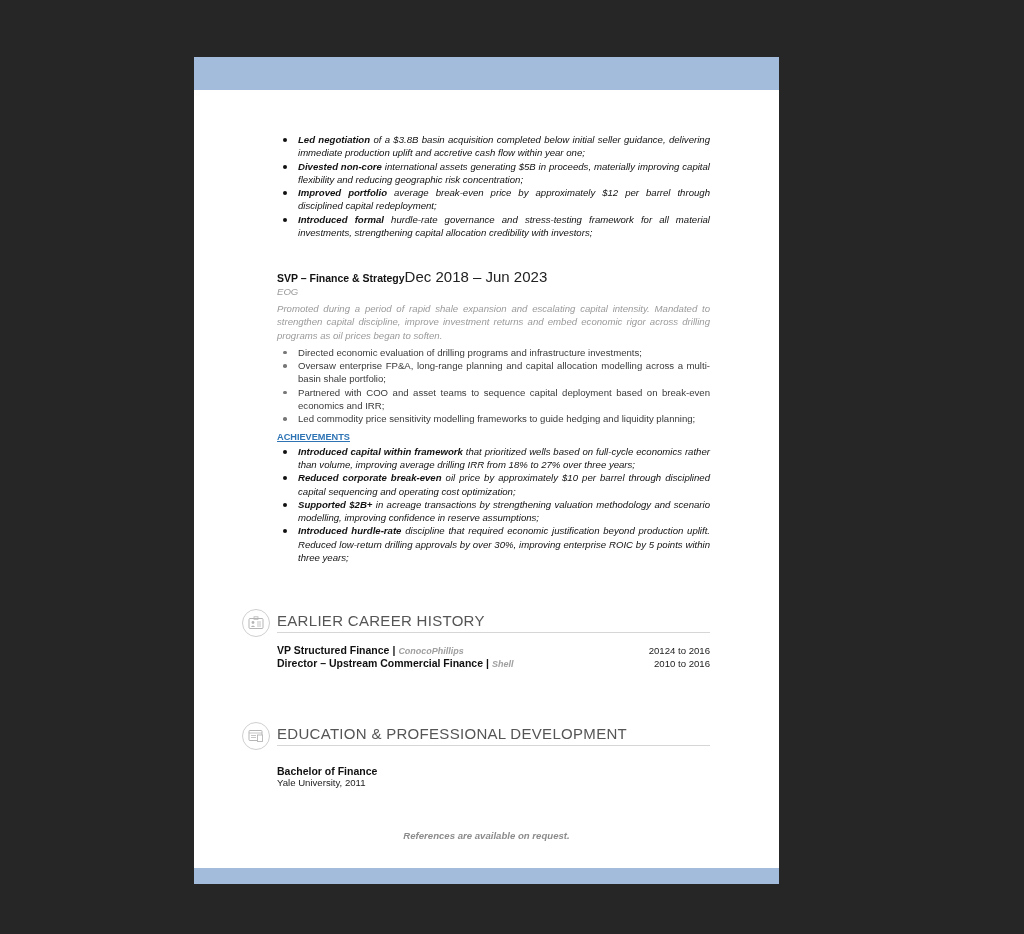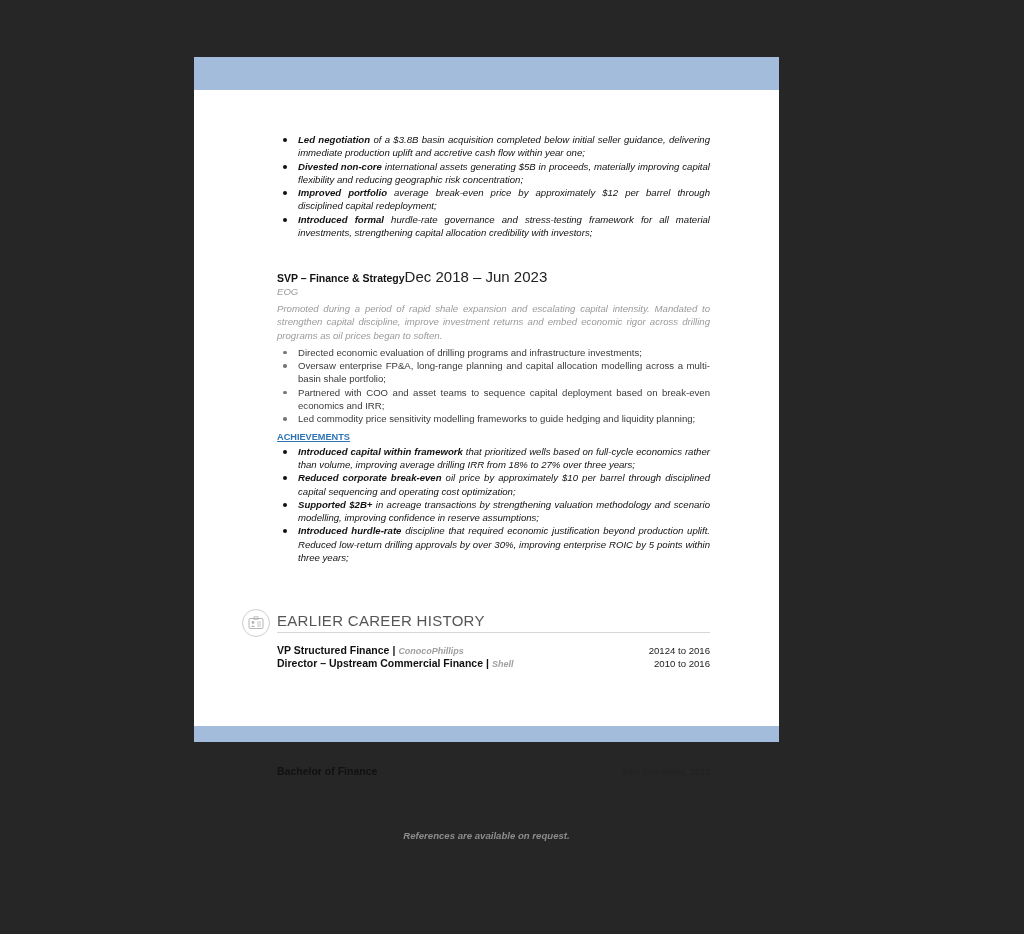--- a/index.html
+++ b/index.html
@@ -6,21 +6,21 @@
     body {
       width: 1024px; height: 934px;
       background: #262626;
       position: relative;
       overflow: hidden;
       font-family: "Liberation Sans", "DejaVu Sans", sans-serif;
     }
     .page {
       position: absolute;
       left: 194px; top: 57px;
-      width: 585px; height: 685px;
+      width: 585px; height: 827px;
       background: #ffffff;
     }
     .band-top {
       position: absolute; left: 0; top: 0; width: 100%; height: 33px;
       background: #a3bcdb;
     }
     .band-bottom {
       position: absolute; left: 0; bottom: 0; width: 100%; height: 16px;
       background: #a3bcdb;
     }
@@ -166,23 +166,36 @@
       <span class="hist-dates">20124 to 2016</span>
     </div>
     <div class="hist-row" style="margin-top:1px;">
       <span>
         <span class="hist-left">Director – Upstream Commercial Finance</span><span class="hist-sep">|</span><span class="hist-company">Shell</span>
       </span>
       <span class="hist-dates">2010 to 2016</span>
     </div>
   </div>
 
+  <div class="section-head" style="top:665px;">
+    <div class="section-icon">
+      <svg width="16" height="14" viewBox="0 0 16 14">
+        <rect x="1" y="1.5" width="13" height="10" rx="0.8" fill="none" stroke="#b5b5b5" stroke-width="1"></rect>
+        <line x1="1" y1="4" x2="14" y2="4" stroke="#b5b5b5" stroke-width="0.8"></line>
+        <line x1="3" y1="6.5" x2="8" y2="6.5" stroke="#b5b5b5" stroke-width="0.8"></line>
+        <line x1="3" y1="8.5" x2="8" y2="8.5" stroke="#b5b5b5" stroke-width="0.8"></line>
+        <rect x="9.5" y="6" width="5" height="6.5" fill="#fff" stroke="#b5b5b5" stroke-width="0.9"></rect>
+      </svg>
+    </div>
+    <div class="section-title">EDUCATION &amp; PROFESSIONAL DEVELOPMENT</div>
+    <div class="section-rule"></div>
+  </div>
 
   <div class="content" style="top:702px;">
-    <div class="edu-row" style="margin-top:6px;">
+    <div class="edu-row" style="margin-top:6px;flex-direction:column;">
       <span class="edu-degree">Bachelor of Finance</span>
       <span class="edu-inst">Yale University, 2011</span>
     </div>
   </div>
 
   <div class="references" style="top:773px;">References are available on request.</div>
 
   <div class="band-bottom"></div>
 </div>
 

